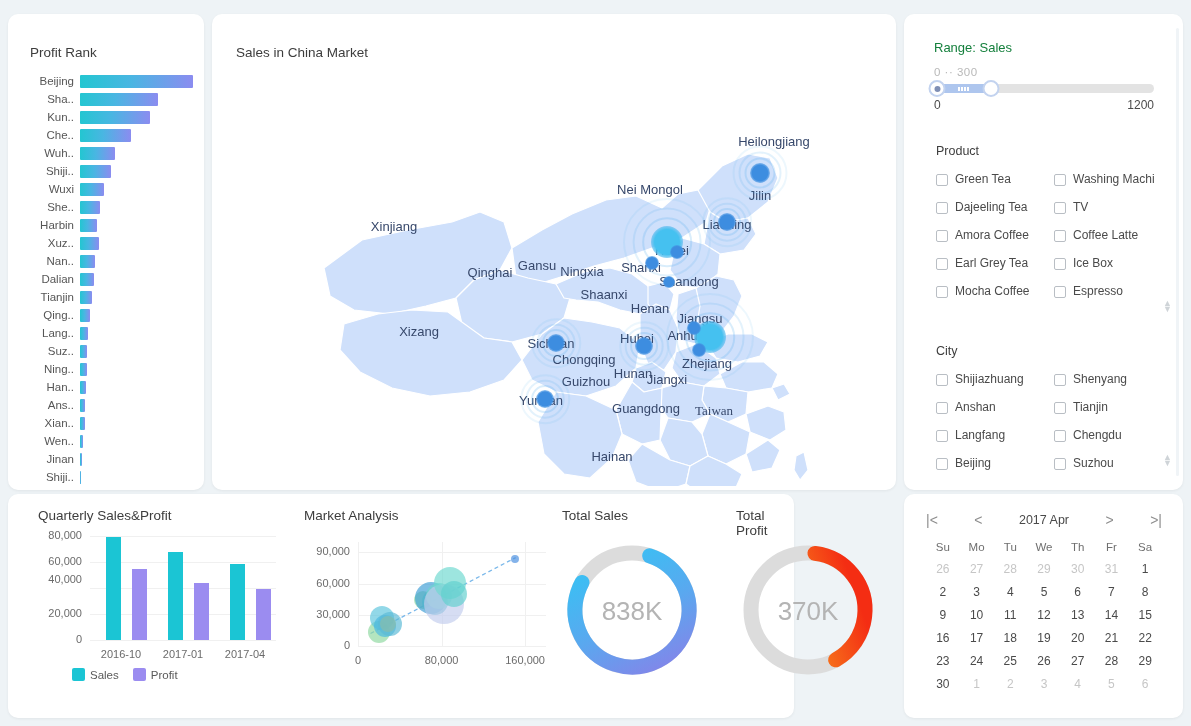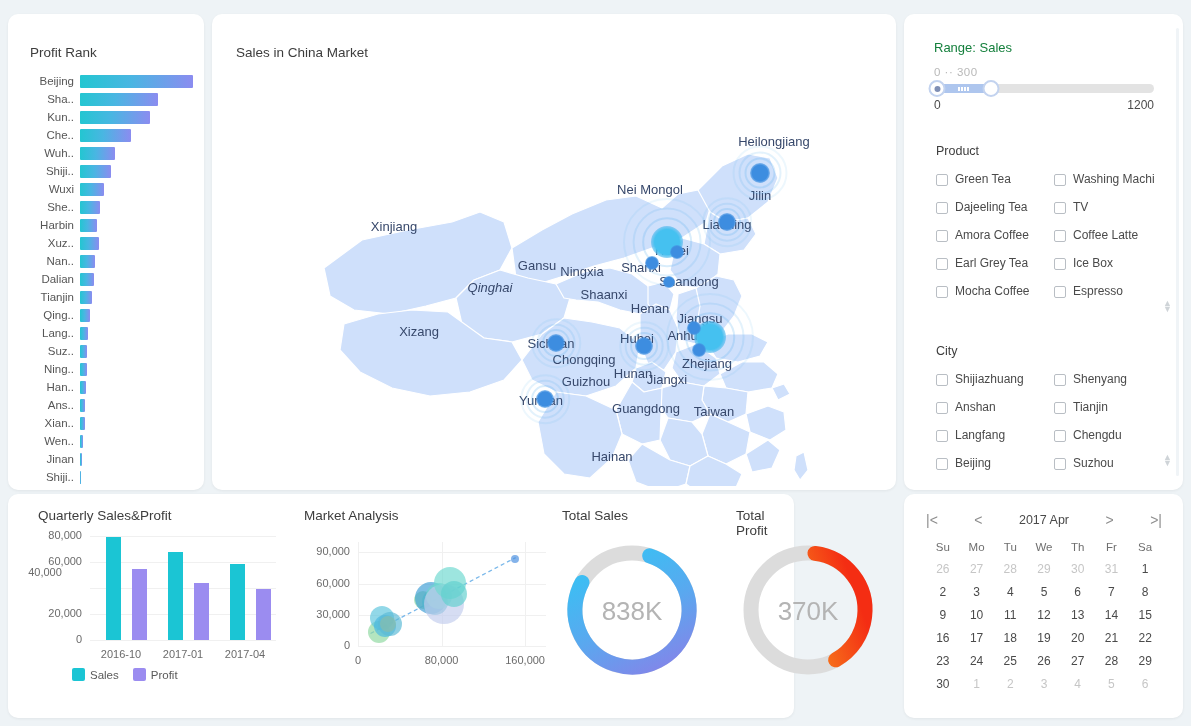--- a/index.html
+++ b/index.html
@@ -342,38 +342,38 @@
       </svg>
       <div id="map-labels">
           <div class="prov-label" style="left: 562px; top: 79px;">Heilongjiang</div>
           <div class="prov-label" style="left: 548px; top: 133px;">Jilin</div>
           <div class="prov-label" style="left: 438px; top: 127px;">Nei Mongol</div>
           <div class="prov-label" style="left: 515px; top: 162px;">Liaoning</div>
           <div class="prov-label" style="left: 182px; top: 164px;">Xinjiang</div>
           <div class="prov-label" style="left: 325px; top: 203px;">Gansu</div>
           <div class="prov-label" style="left: 370px; top: 209px;">Ningxia</div>
           <div class="prov-label" style="left: 429px; top: 205px;">Shanxi</div>
-          <div class="prov-label" style="left: 278px; top: 225px; font-style: italic;">Qinghai</div>
+          <div class="prov-label" style="left: 278px; top: 210px;">Qinghai</div>
           <div class="prov-label" style="left: 460px; top: 188px;">Hebei</div>
           <div class="prov-label" style="left: 477px; top: 219px;">Shandong</div>
           <div class="prov-label" style="left: 392px; top: 232px;">Shaanxi</div>
           <div class="prov-label" style="left: 438px; top: 246px;">Henan</div>
           <div class="prov-label" style="left: 488px; top: 256px;">Jiangsu</div>
           <div class="prov-label" style="left: 207px; top: 269px;">Xizang</div>
           <div class="prov-label" style="left: 339px; top: 281px;">Sichuan</div>
           <div class="prov-label" style="left: 425px; top: 276px;">Hubei</div>
           <div class="prov-label" style="left: 472px; top: 273px;">Anhui</div>
           <div class="prov-label" style="left: 372px; top: 297px;">Chongqing</div>
           <div class="prov-label" style="left: 495px; top: 301px;">Zhejiang</div>
           <div class="prov-label" style="left: 421px; top: 311px;">Hunan</div>
           <div class="prov-label" style="left: 374px; top: 319px;">Guizhou</div>
           <div class="prov-label" style="left: 455px; top: 317px;">Jiangxi</div>
           <div class="prov-label" style="left: 329px; top: 338px;">Yunnan</div>
           <div class="prov-label" style="left: 434px; top: 346px;">Guangdong</div>
-          <div class="prov-label" style="left: 502px; top: 349px;">Taiwan</div>
+          <div class="prov-label" style="left: 502px; top: 349px; font-family: Liberation Serif, serif;">Taiwan</div>
           <div class="prov-label" style="left: 400px; top: 394px;">Hainan</div>
         </div>
       <div id="map-points">
           <div class="ripple" style="left: 455px; top: 180px; width: 49.6px; height: 49.6px; opacity: 0.45;"></div>
           <div class="ripple" style="left: 455px; top: 180px; width: 68.8px; height: 68.8px; opacity: 0.33;"></div>
           <div class="ripple" style="left: 455px; top: 180px; width: 88px; height: 88px; opacity: 0.21;"></div>
           <div class="bubble" title="Beijing" style="left: 455px; top: 180px; width: 32px; height: 32px; background: radial-gradient(circle, rgb(69, 193, 240) 55%, rgba(80, 160, 230, 0.35) 78%, rgba(120, 180, 235, 0) 100%);"></div>
           <div class="ripple" style="left: 498px; top: 275px; width: 49.6px; height: 49.6px; opacity: 0.45;"></div>
           <div class="ripple" style="left: 498px; top: 275px; width: 68.8px; height: 68.8px; opacity: 0.33;"></div>
           <div class="ripple" style="left: 498px; top: 275px; width: 88px; height: 88px; opacity: 0.21;"></div>
@@ -512,21 +512,21 @@
   <div class="panel" id="bottom">
 
     <div class="mini-title" style="left:30px; top:14px;">Quarterly Sales&amp;Profit</div>
     <div style="position:absolute; left:0; top:34px; width:282px; height:180px;">
       <div id="bar-chart" style="position:absolute; left:0; top:0; width:282px; height:140px;">
           <div class="gridline" style="left: 82px; top: 112px; width: 186px;"></div>
           <div class="axis-lbl" style="left: 0px; top: 105px; width: 74px; text-align: right;">0</div>
           <div class="gridline" style="left: 82px; top: 86px; width: 186px;"></div>
           <div class="axis-lbl" style="left: 0px; top: 79px; width: 74px; text-align: right;">20,000</div>
           <div class="gridline" style="left: 82px; top: 60px; width: 186px;"></div>
-          <div class="axis-lbl" style="left: 0px; top: 38px; width: 74px; text-align: center;">40,000</div>
+          <div class="axis-lbl" style="left: 0px; top: 45px; width: 74px; text-align: right;">40,000</div>
           <div class="gridline" style="left: 82px; top: 34px; width: 186px;"></div>
           <div class="axis-lbl" style="left: 0px; top: 27px; width: 74px; text-align: right;">60,000</div>
           <div class="gridline" style="left: 82px; top: 8px; width: 186px;"></div>
           <div class="axis-lbl" style="left: 0px; top: 1px; width: 74px; text-align: right;">80,000</div>
           <div class="bar-col" title="Sales 2016-10: 79000" style="left: 98.12px; height: 102.7px; bottom: 28px; background: rgb(27, 197, 212);"></div>
           <div class="bar-col" title="Profit 2016-10: 55000" style="left: 124.12px; height: 71.5px; bottom: 28px; background: rgb(155, 140, 240);"></div>
           <div class="bar-col" title="Sales 2017-01: 68000" style="left: 160.12px; height: 88.4px; bottom: 28px; background: rgb(27, 197, 212);"></div>
           <div class="bar-col" title="Profit 2017-01: 43500" style="left: 186.12px; height: 56.55px; bottom: 28px; background: rgb(155, 140, 240);"></div>
           <div class="bar-col" title="Sales 2017-04: 58500" style="left: 222.12px; height: 76.05px; bottom: 28px; background: rgb(27, 197, 212);"></div>
           <div class="bar-col" title="Profit 2017-04: 39500" style="left: 248.12px; height: 51.35px; bottom: 28px; background: rgb(155, 140, 240);"></div>

